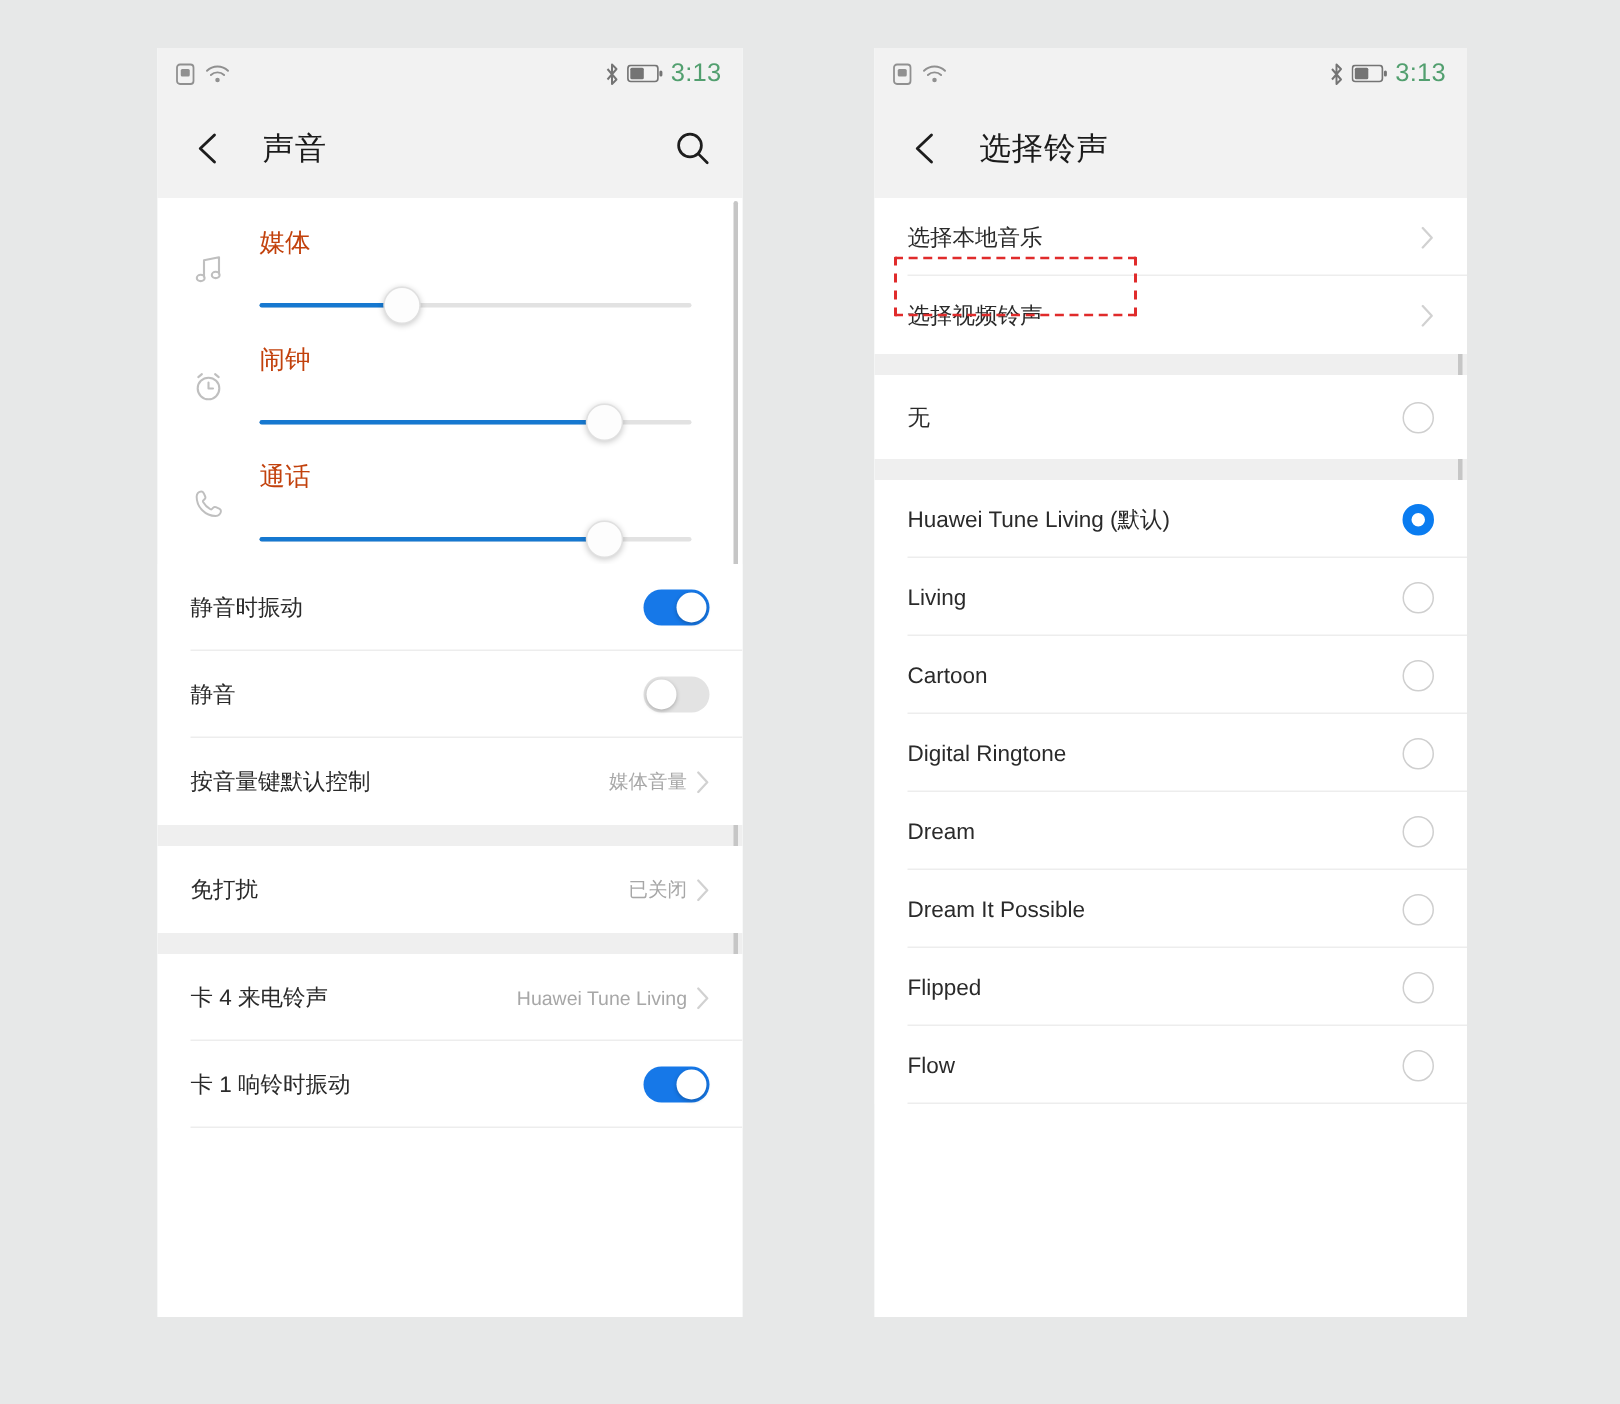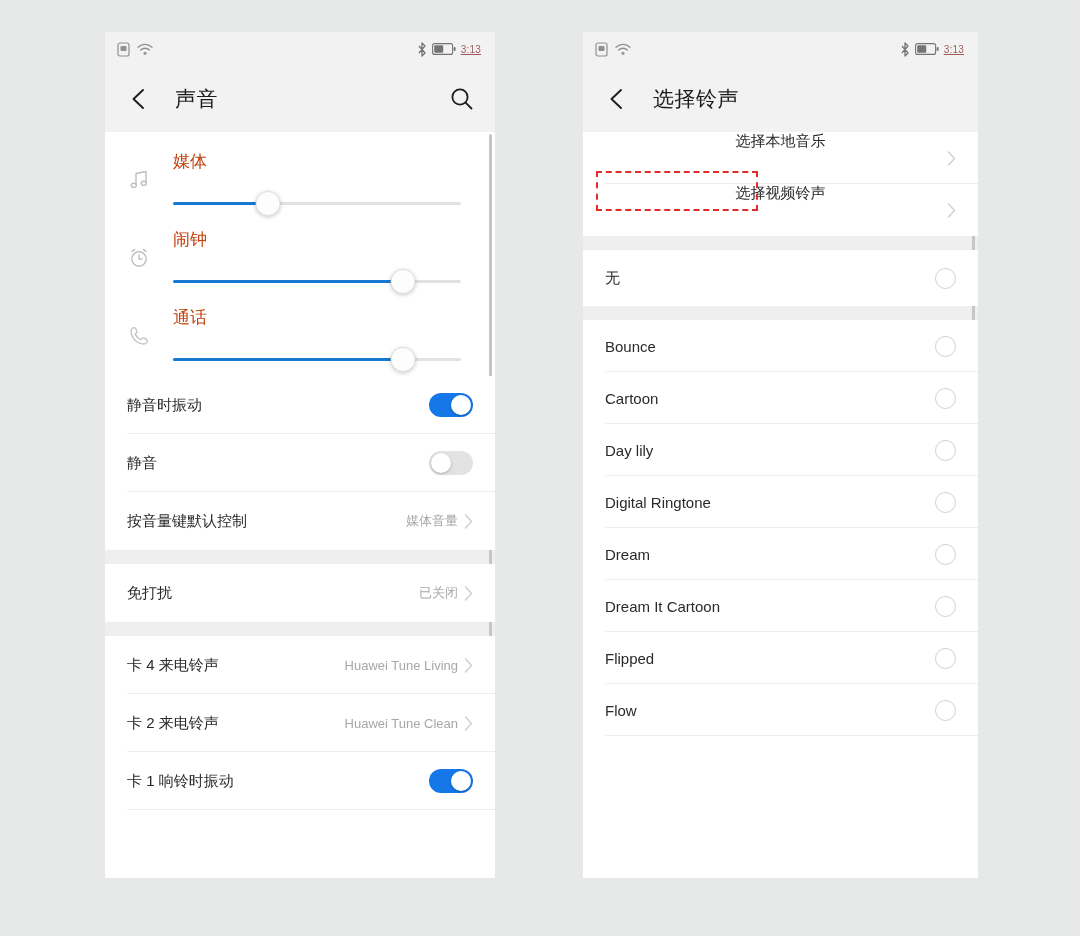--- a/index.html
+++ b/index.html
@@ -22,21 +22,21 @@
 
   
   .statusbar {
     height: 34px; background: #f2f2f2;
     display: flex; align-items: center;
     padding: 0 14px 0 12px;
     font-size: 12px; color: #4a4a4a;
   }
   .sb-left { display: flex; align-items: center; gap: 7px; opacity: .62; }
   .sb-right { margin-left: auto; display: flex; align-items: center; gap: 5px; opacity: .72; }
-  .sb-time { font-size: 10px; color: #7f1d1d; letter-spacing: .2px; text-decoration: underline; }
+  .sb-time { font-size: 17px; color: #15803d; letter-spacing: .2px; }
   .ico { display: inline-block; line-height: 0; }
 
   
   .appbar {
     height: 66px; background: #f2f2f2;
     display: flex; align-items: center;
     padding: 0 20px 0 22px;
   }
   .back-arrow { width: 26px; height: 26px; flex: none; cursor: pointer; }
   .appbar-title {
@@ -115,21 +115,21 @@
     font-size: 12px; color: #a3a3a3;
   }
   .radio {
     margin-left: auto; width: 21px; height: 21px; border-radius: 50%;
     border: 1.5px solid #cfcfcf; flex: none; cursor: pointer;
     position: relative; background: #fff;
   }
   .radio.checked {
     border: 6px solid #0a7cf0; background: #fff;
   }
-  .row-tall { height: 52px; flex-direction: column; }
+  .row-tall { height: 52px; }
 
   
   .annot-box {
     position: absolute; border: 2px dashed #e02b2b;
     pointer-events: none; border-radius: 1px;
   }
 </style>
 </head>
 <body>
 
@@ -284,29 +284,20 @@
       <div class="row divider">
         <span class="row-label">卡 4 来电铃声</span>
         <span class="row-value">Huawei Tune Living</span>
         <span class="chev">
           <svg width="9" height="15" viewBox="0 0 9 15">
               <path d="M1.5 1l6 6.5-6 6.5" fill="none" stroke="#9a9a9a" stroke-width="1.5" stroke-linecap="round" stroke-linejoin="round"></path>
             </svg>
         </span>
       </div>
       <div class="row divider">
-        <span class="row-label">卡 2 来电铃声</span>
-        <span class="row-value">Huawei Tune Clean</span>
-        <span class="chev">
-          <svg width="9" height="15" viewBox="0 0 9 15">
-              <path d="M1.5 1l6 6.5-6 6.5" fill="none" stroke="#9a9a9a" stroke-width="1.5" stroke-linecap="round" stroke-linejoin="round"></path>
-            </svg>
-        </span>
-      </div>
-      <div class="row divider">
         <span class="row-label">卡 1 响铃时振动</span>
         <span class="toggle on">
             <span class="knob"></span>
           </span>
       </div>
 
     </div>
   </div>
 
   <div class="phone" id="phone-right">
@@ -377,41 +368,41 @@
 
       <div class="row" style="height:56px">
         <span class="row-label">无</span>
         <span class="radio"></span>
       </div>
 
       <div class="sep-gap"></div>
 
 
       <div class="row divider" style="height:52px">
-        <span class="row-label">Bounce</span>
+        <span class="row-label">Huawei Tune Living (默认)</span>
+        <span class="radio checked"></span>
+      </div>
+      <div class="row divider" style="height:52px">
+        <span class="row-label">Living</span>
         <span class="radio"></span>
       </div>
       <div class="row divider" style="height:52px">
         <span class="row-label">Cartoon</span>
         <span class="radio"></span>
       </div>
       <div class="row divider" style="height:52px">
-        <span class="row-label">Day lily</span>
-        <span class="radio"></span>
-      </div>
-      <div class="row divider" style="height:52px">
         <span class="row-label">Digital Ringtone</span>
         <span class="radio"></span>
       </div>
       <div class="row divider" style="height:52px">
         <span class="row-label">Dream</span>
         <span class="radio"></span>
       </div>
       <div class="row divider" style="height:52px">
-        <span class="row-label">Dream It Cartoon</span>
+        <span class="row-label">Dream It Possible</span>
         <span class="radio"></span>
       </div>
       <div class="row divider" style="height:52px">
         <span class="row-label">Flipped</span>
         <span class="radio"></span>
       </div>
       <div class="row divider" style="height:52px">
         <span class="row-label">Flow</span>
         <span class="radio"></span>
       </div>

